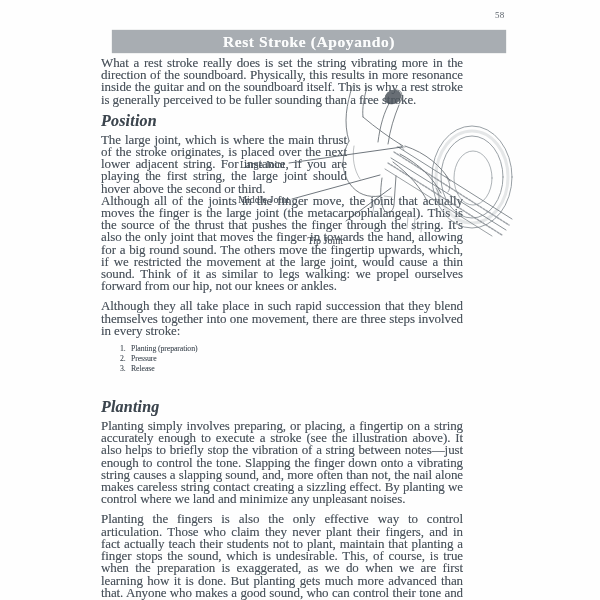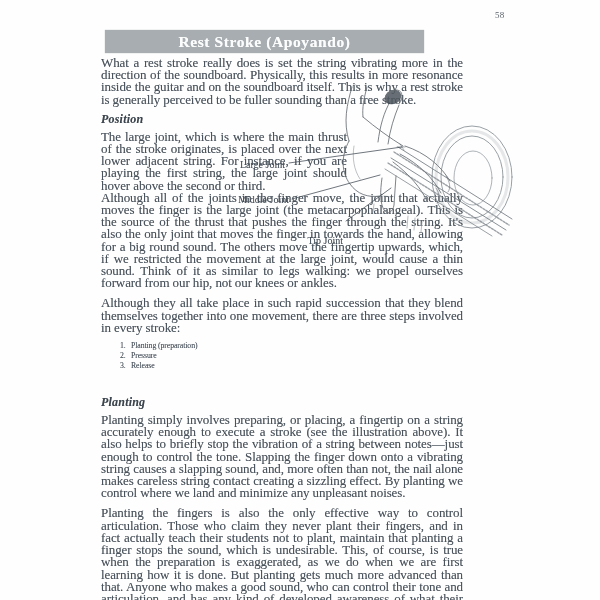--- a/index.html
+++ b/index.html
@@ -12,21 +12,21 @@
   .page{
     position:relative;width:600px;height:600px;
     background:#fefefe;
     color:var(--ink,#4a535c);
   }
   .page-number{
     position:absolute;left:495px;top:10px;
     font-size:9px;color:#5d646c;letter-spacing:.3px;
   }
   .banner{
-    position:absolute;left:105px;top:30px;width:319px;height:23px;
+    position:absolute;left:112px;top:30px;width:394px;height:23px;
     background:var(--banner,#a8adb2);
     display:flex;align-items:center;justify-content:center;
     box-shadow:0 0 1px rgba(120,126,132,.6);
   }
   .banner-title{
     color:#fbfcfc;font-size:15.5px;font-weight:bold;
     letter-spacing:.6px;
     text-shadow:0 0 .5px rgba(255,255,255,.7);
     white-space:nowrap;
   }
@@ -36,21 +36,21 @@
   .body-text{
     margin:0;
     font-size:13px;line-height:12.2px;
     letter-spacing:-.1px;
     text-align:justify;
     color:#4a535c;
     text-shadow:0 0 .4px rgba(74,83,92,.45);
   }
   .heading{
     margin:0;
-    font-size:12px;font-weight:bold;font-style:italic;
+    font-size:16px;font-weight:bold;font-style:italic;
     color:#3c454e;letter-spacing:.2px;
     text-shadow:0 0 .4px rgba(60,69,78,.4);
   }
   .h-position{margin-top:6px;margin-bottom:4px;}
   .p-position{width:246px;}
   .h-movement{margin-top:73px;margin-bottom:4px;}
   .p-gap{margin-top:8px;}
   .steps{margin:7px 0 0 19px;padding:0;list-style:none;}
   .step{font-size:7.8px;line-height:10px;letter-spacing:-.1px;color:#4a535c;
         text-shadow:0 0 .4px rgba(74,83,92,.45);}

